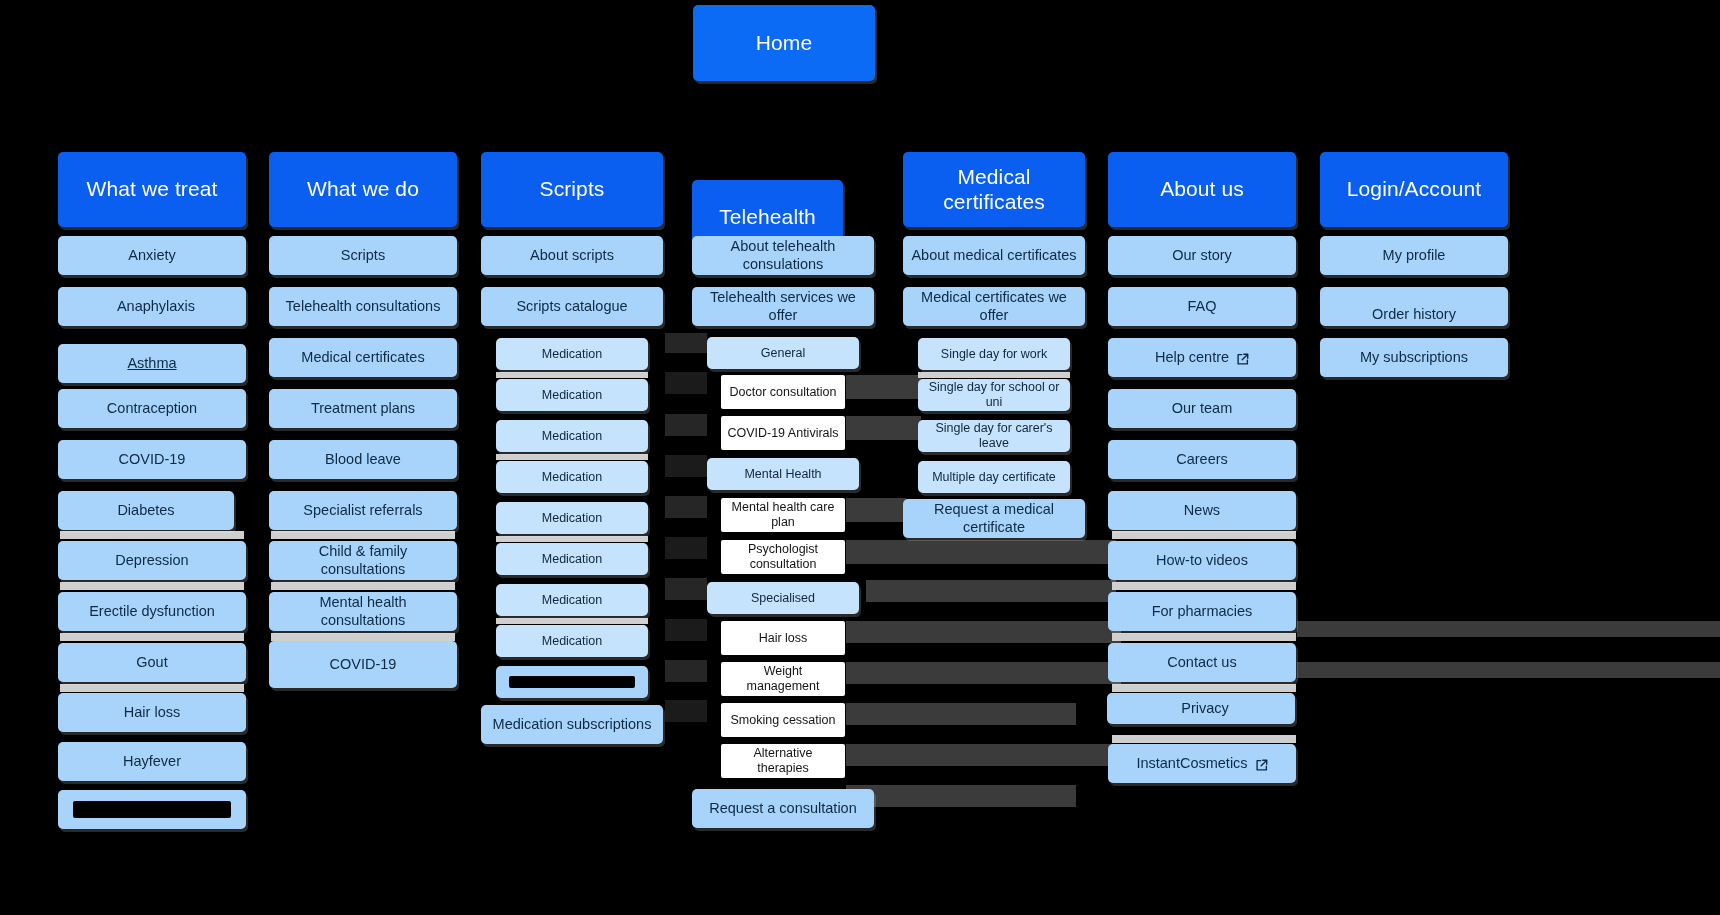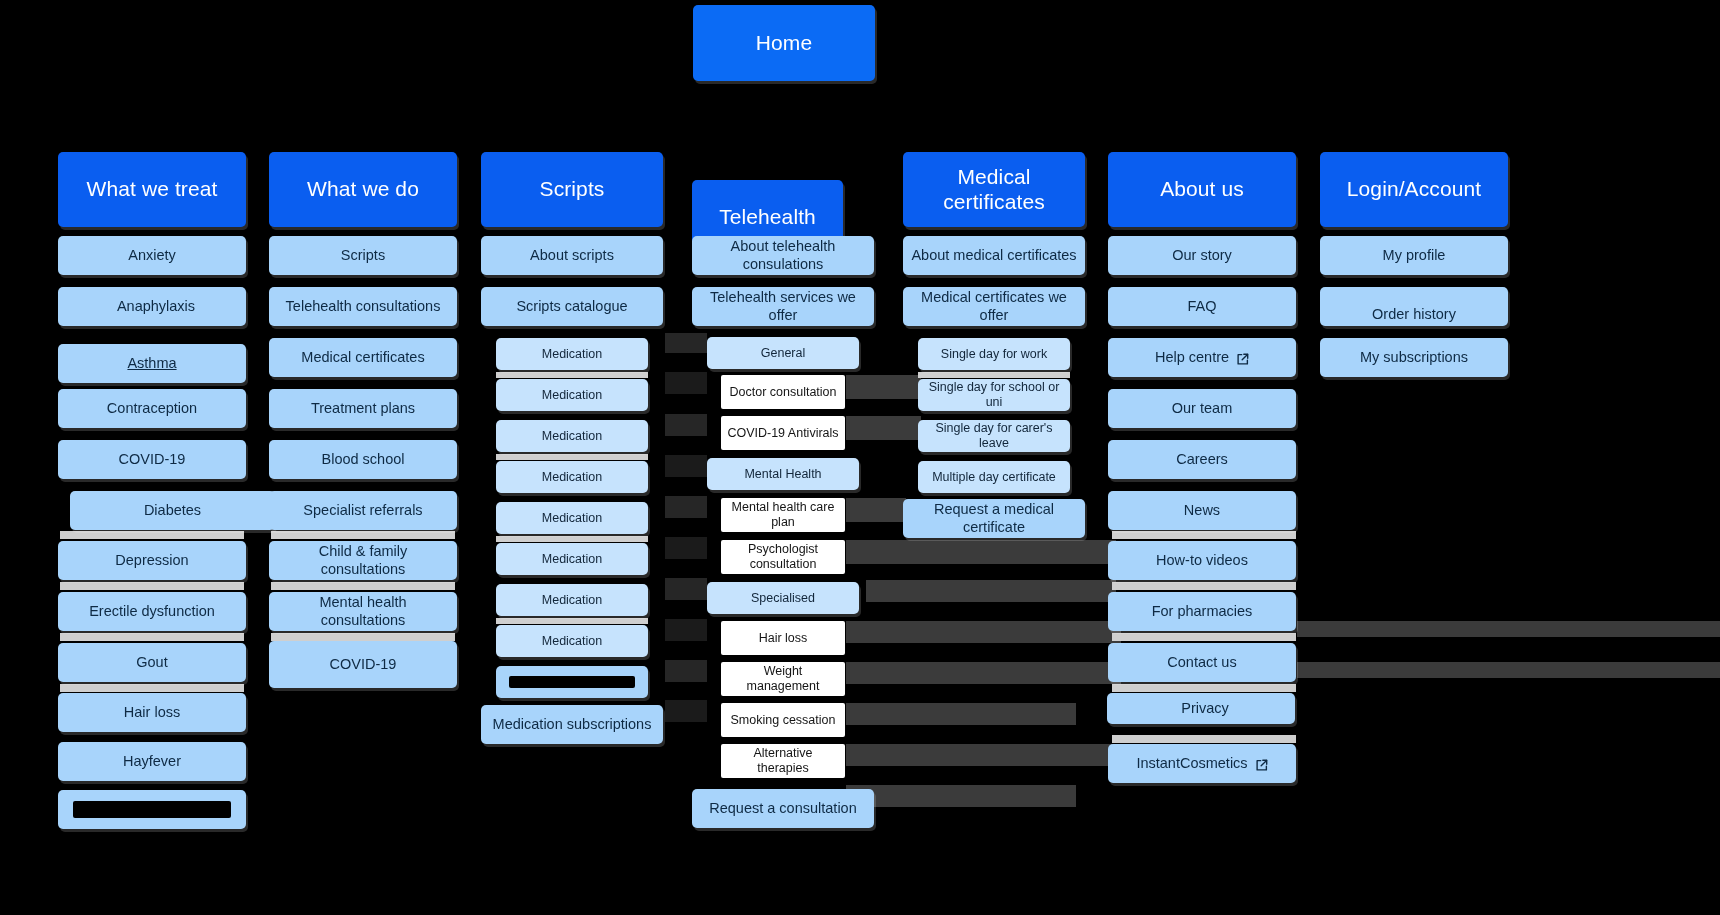--- a/index.html
+++ b/index.html
@@ -162,21 +162,21 @@
     </div>
   <div class="node item" style="left:58px; top:344px; width:188px; height:39px;text-decoration:underline;">
       <span class="lbl">Asthma</span>
     </div>
   <div class="node item" style="left:58px; top:389px; width:188px; height:39px;">
       <span class="lbl">Contraception</span>
     </div>
   <div class="node item" style="left:58px; top:440px; width:188px; height:39px;">
       <span class="lbl">COVID-19</span>
     </div>
-  <div class="node item" style="left:58px; top:491px; width:205px; height:39px;margin-left:12px;">
+  <div class="node item" style="left:58px; top:491px; width:176px; height:39px;">
       <span class="lbl">Diabetes</span>
     </div>
   <div class="node item" style="left:58px; top:541px; width:188px; height:39px;">
       <span class="lbl">Depression</span>
     </div>
   <div class="node item" style="left:58px; top:592px; width:188px; height:39px;">
       <span class="lbl">Erectile dysfunction</span>
     </div>
   <div class="node item" style="left:58px; top:643px; width:188px; height:39px;">
       <span class="lbl">Gout</span>
@@ -200,21 +200,21 @@
   <div class="node item" style="left:269px; top:287px; width:188px; height:39px;">
       <span class="lbl">Telehealth consultations</span>
     </div>
   <div class="node item" style="left:269px; top:338px; width:188px; height:39px;">
       <span class="lbl">Medical certificates</span>
     </div>
   <div class="node item" style="left:269px; top:389px; width:188px; height:39px;">
       <span class="lbl">Treatment plans</span>
     </div>
   <div class="node item" style="left:269px; top:440px; width:188px; height:39px;">
-      <span class="lbl">Blood school</span>
+      <span class="lbl">Blood leave</span>
     </div>
   <div class="node item" style="left:269px; top:491px; width:188px; height:39px;">
       <span class="lbl">Specialist referrals</span>
     </div>
   <div class="node item" style="left:269px; top:541px; width:188px; height:39px;">
       <span class="lbl">Child &amp; family consultations</span>
     </div>
   <div class="node item" style="left:269px; top:592px; width:188px; height:39px;">
       <span class="lbl">Mental health consultations</span>
     </div>

